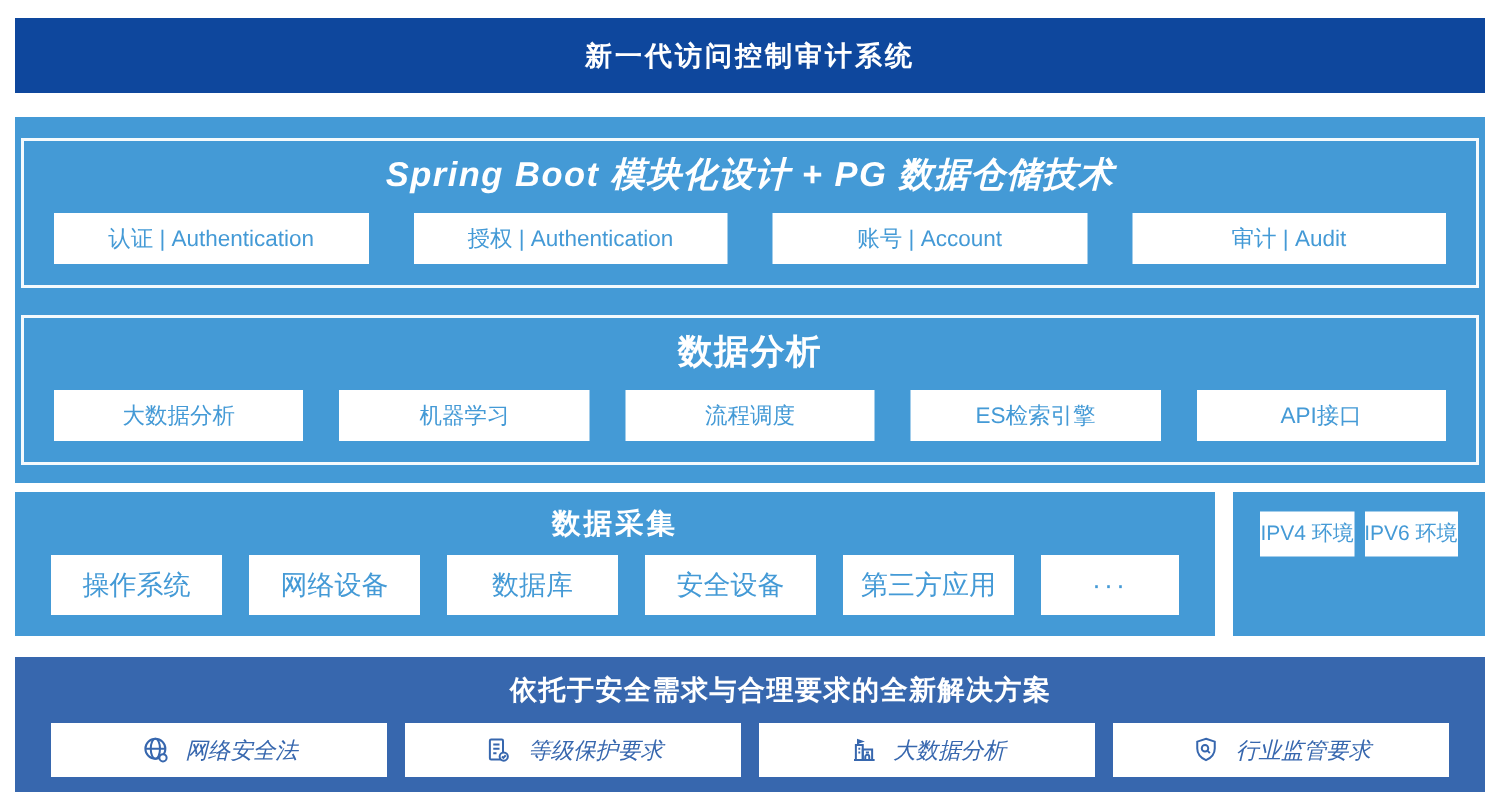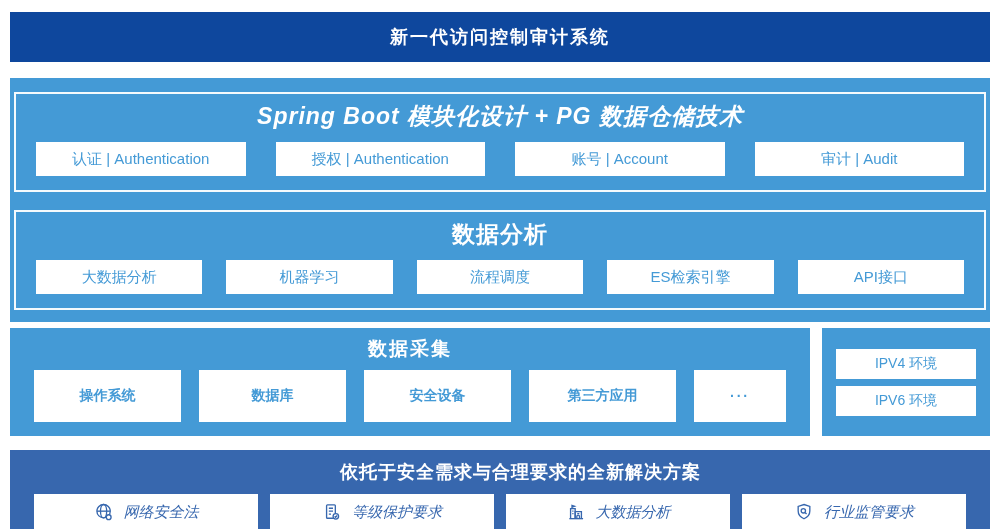--- a/index.html
+++ b/index.html
@@ -45,25 +45,25 @@
   }
 
   
   .middle{display:flex;gap:12px;margin-top:6px;}
   .collection{flex:1;background:var(--light);padding:8px 0 14px;}
   .section-title{
     color:#fff;font-weight:bold;font-size:19px;text-align:center;
     letter-spacing:2px;
   }
   .collection .chip-row{padding:8px 24px 0;gap:18px;}
-  .collection .chip{height:52px;font-size:14px;font-weight:bold;}
+  .collection .chip{height:40px;font-size:18px;}
   .chip.small{flex:0 0 92px;letter-spacing:2px;}
   .ipbox{
     width:168px;background:var(--light);
-    padding:13px 14px;display:flex;flex-direction:column;gap:7px;justify-content:center;
+    padding:13px 14px;display:flex;flex-direction:row;gap:7px;justify-content:center;
   }
   .ip-chip{
     background:#fff;height:30px;display:flex;align-items:center;justify-content:center;
     color:var(--light);font-size:14px;
   }
 
   
   .solution{margin-top:14px;background:var(--medium);height:90px;padding-top:10px;}
   .solution .section-title{font-size:18px;letter-spacing:1px;margin-left:41px;}
   .solution .chip-row{padding:10px 24px 0;gap:12px;font-style:italic;}
@@ -103,20 +103,21 @@
     </div>
 
   </div>
 
   <div class="middle">
 
     <div class="collection">
       <div class="section-title">数据采集</div>
       <div class="chip-row">
         <div class="chip">操作系统</div>
+        <div class="chip">网络设备</div>
         <div class="chip">数据库</div>
         <div class="chip">安全设备</div>
         <div class="chip">第三方应用</div>
         <div class="chip small">···</div>
       </div>
     </div>
 
     <div class="ipbox">
       <div class="ip-chip">IPV4 环境</div>
       <div class="ip-chip">IPV6 环境</div>

